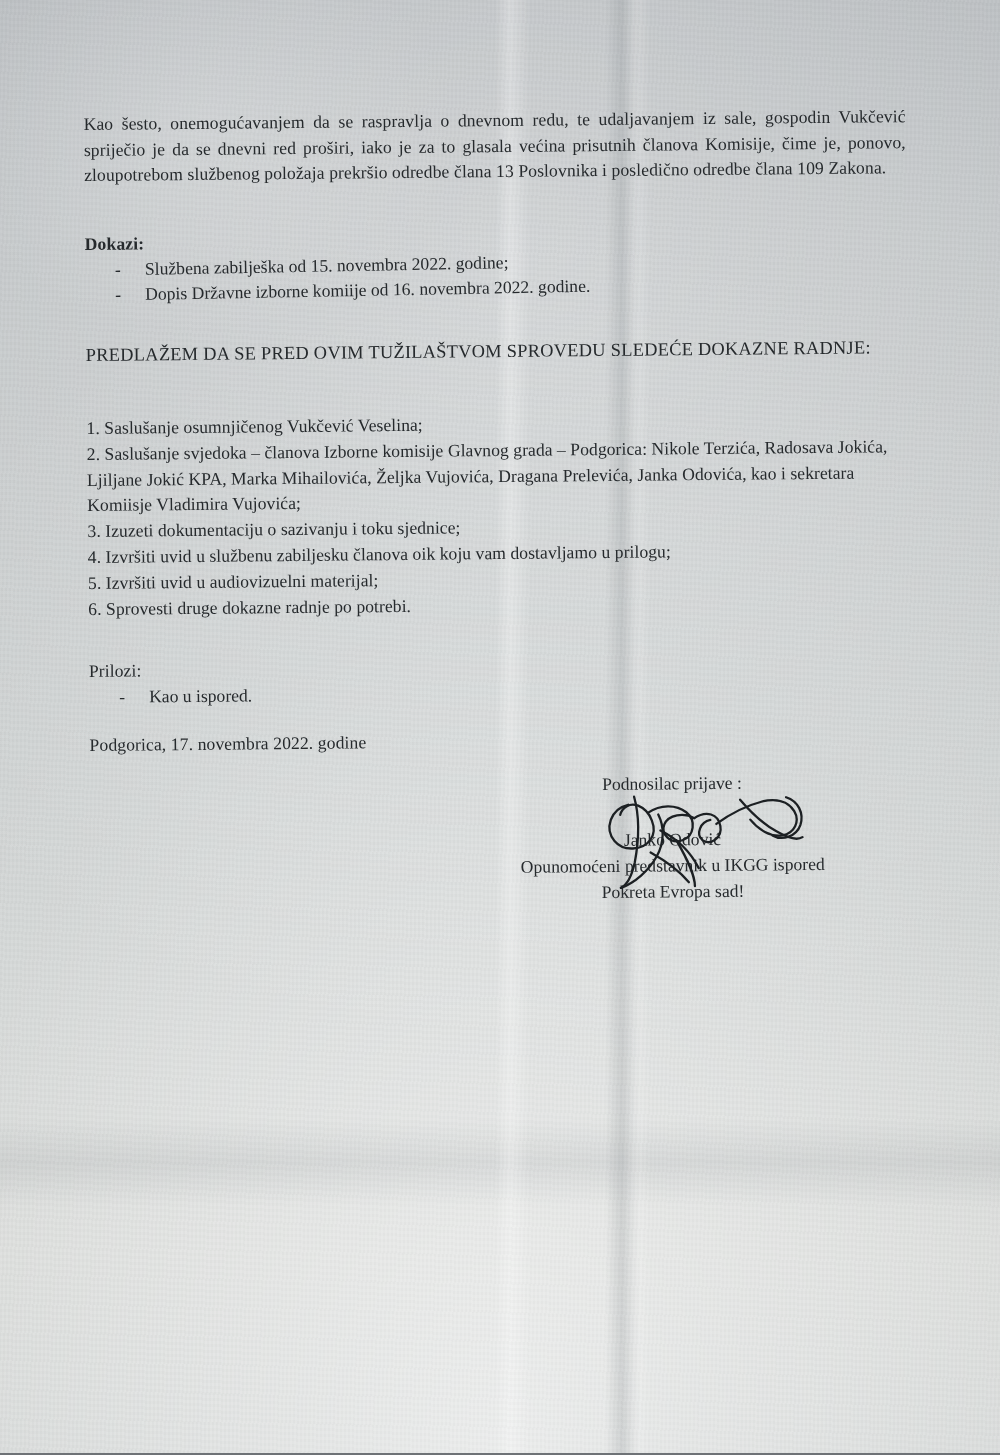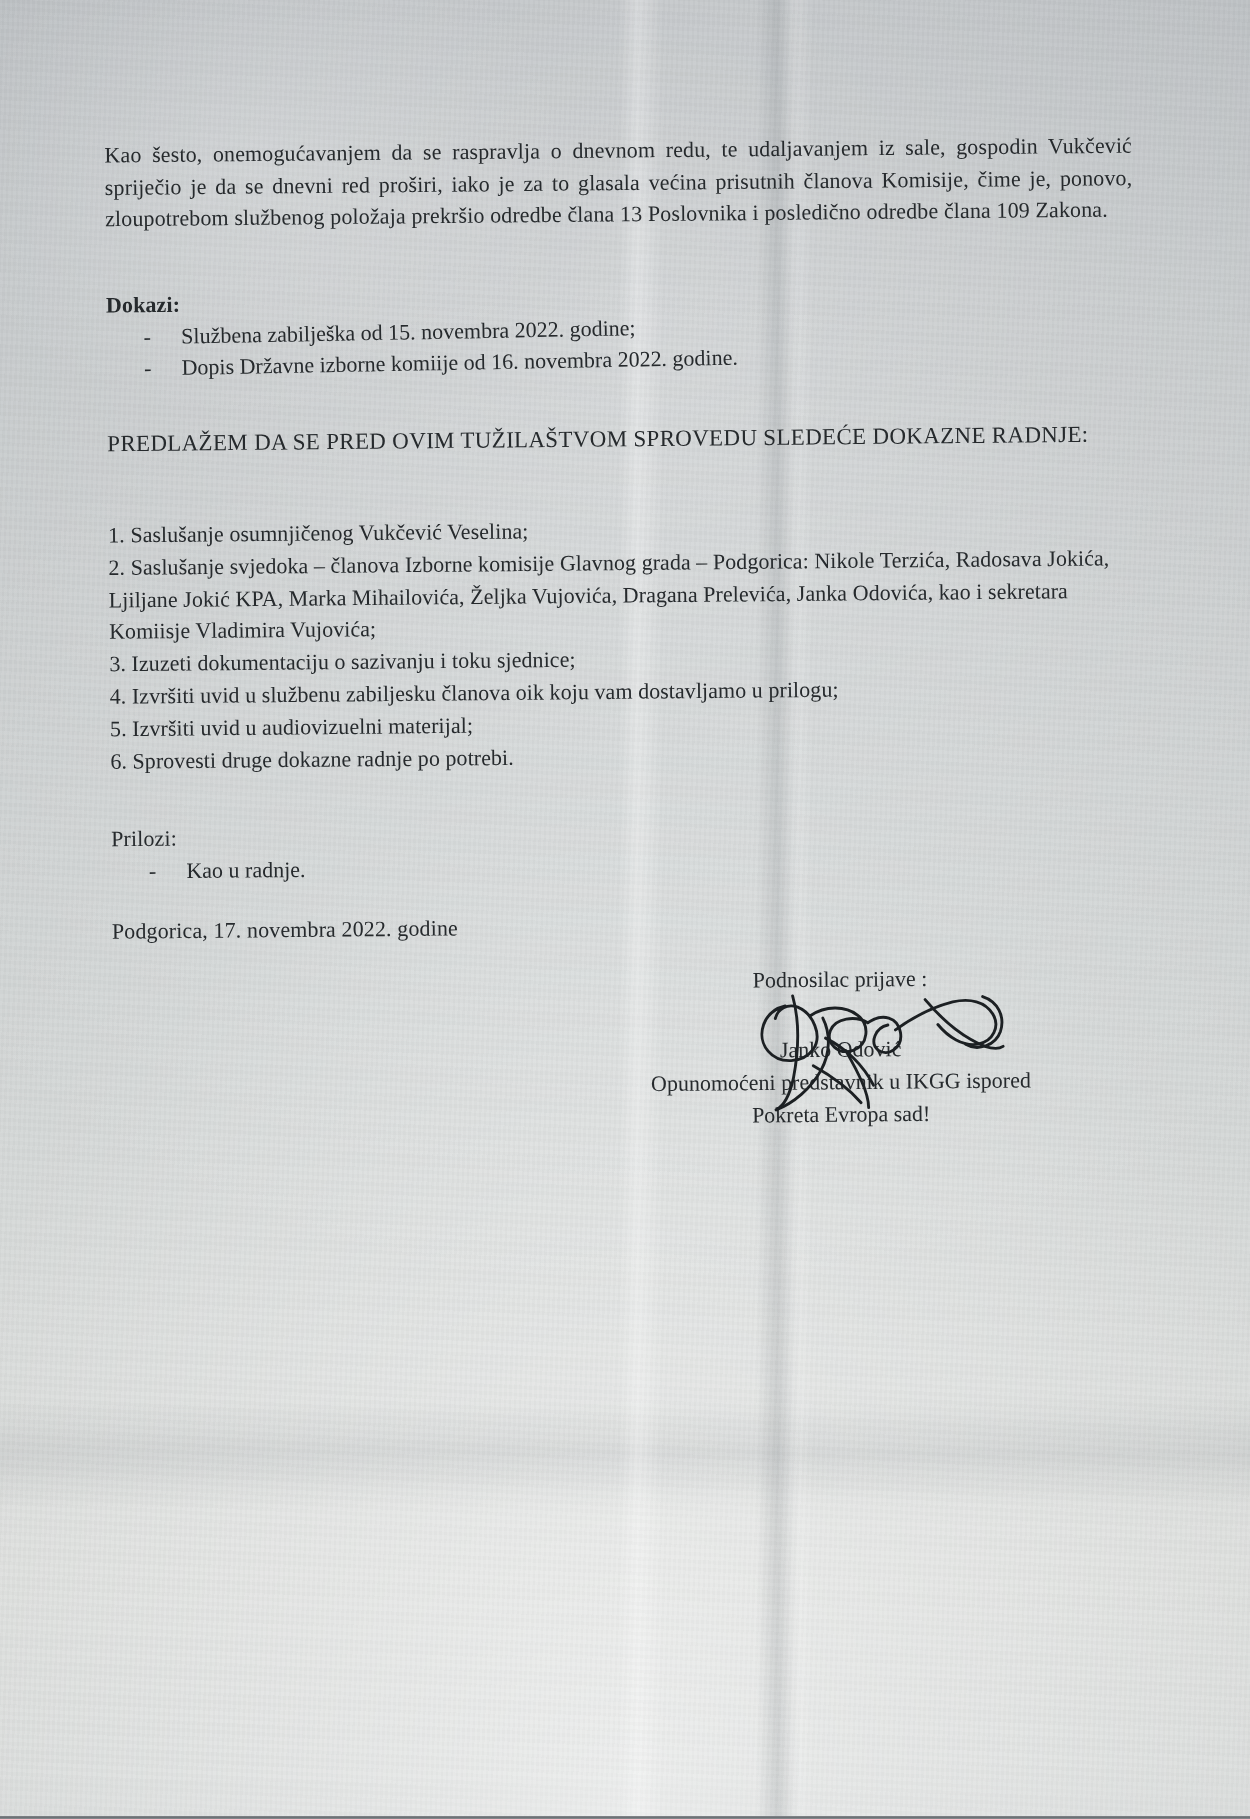--- a/index.html
+++ b/index.html
@@ -133,21 +133,21 @@
       <div>3. Izuzeti dokumentaciju o sazivanju i toku sjednice;</div>
       <div>4. Izvršiti uvid u službenu zabiljesku članova oik koju vam dostavljamo u prilogu;</div>
       <div>5. Izvršiti uvid u audiovizuelni materijal;</div>
       <div>6. Sprovesti druge dokazne radnje po potrebi.</div>
     </div>
 
     <div class="blk" style="left:88px; top:655px; width:500px;">
       <div class="para">Prilozi:</div>
       <div class="dashrow">
         <span class="d">-</span>
-        <span>Kao u radnje.</span>
+        <span>Kao u ispored.</span>
       </div>
     </div>
 
     <div class="blk para" style="left:88px; top:729px; width:520px; text-align:left;">Podgorica, 17. novembra 2022. godine</div>
 
     <div class="blk" style="left:460px; top:772px; width:420px;">
       <div class="sig">Podnosilac prijave :</div>
       <div class="sig" style="margin-top:30px;">Janko Odović</div>
       <div class="sig">Opunomoćeni predstavnik u IKGG ispored</div>
       <div class="sig">Pokreta Evropa sad!</div>

